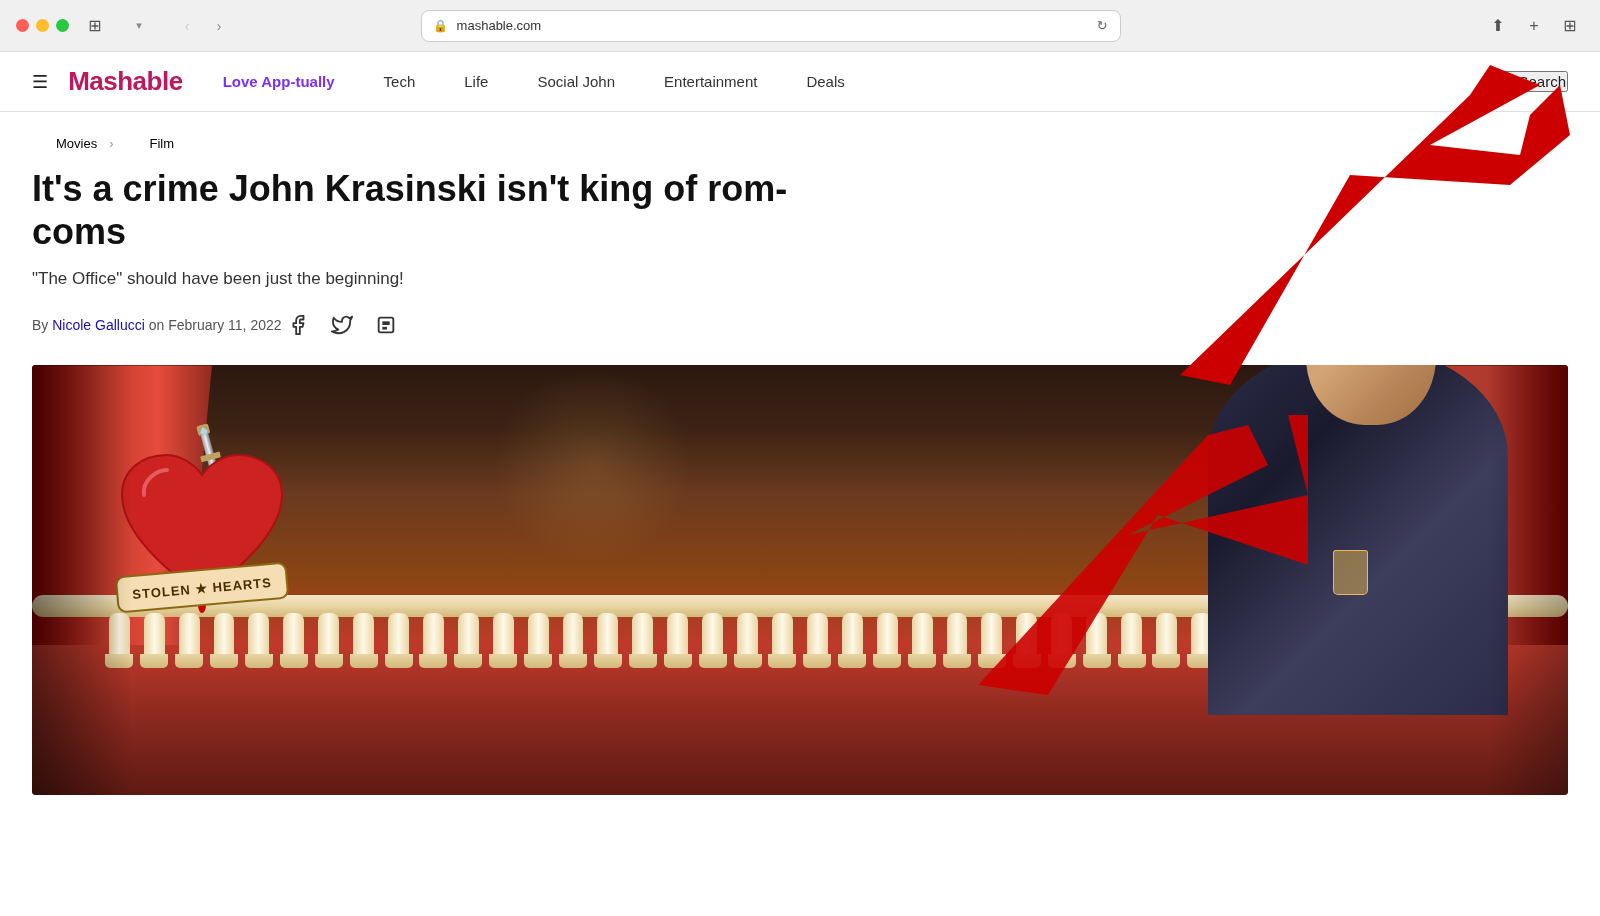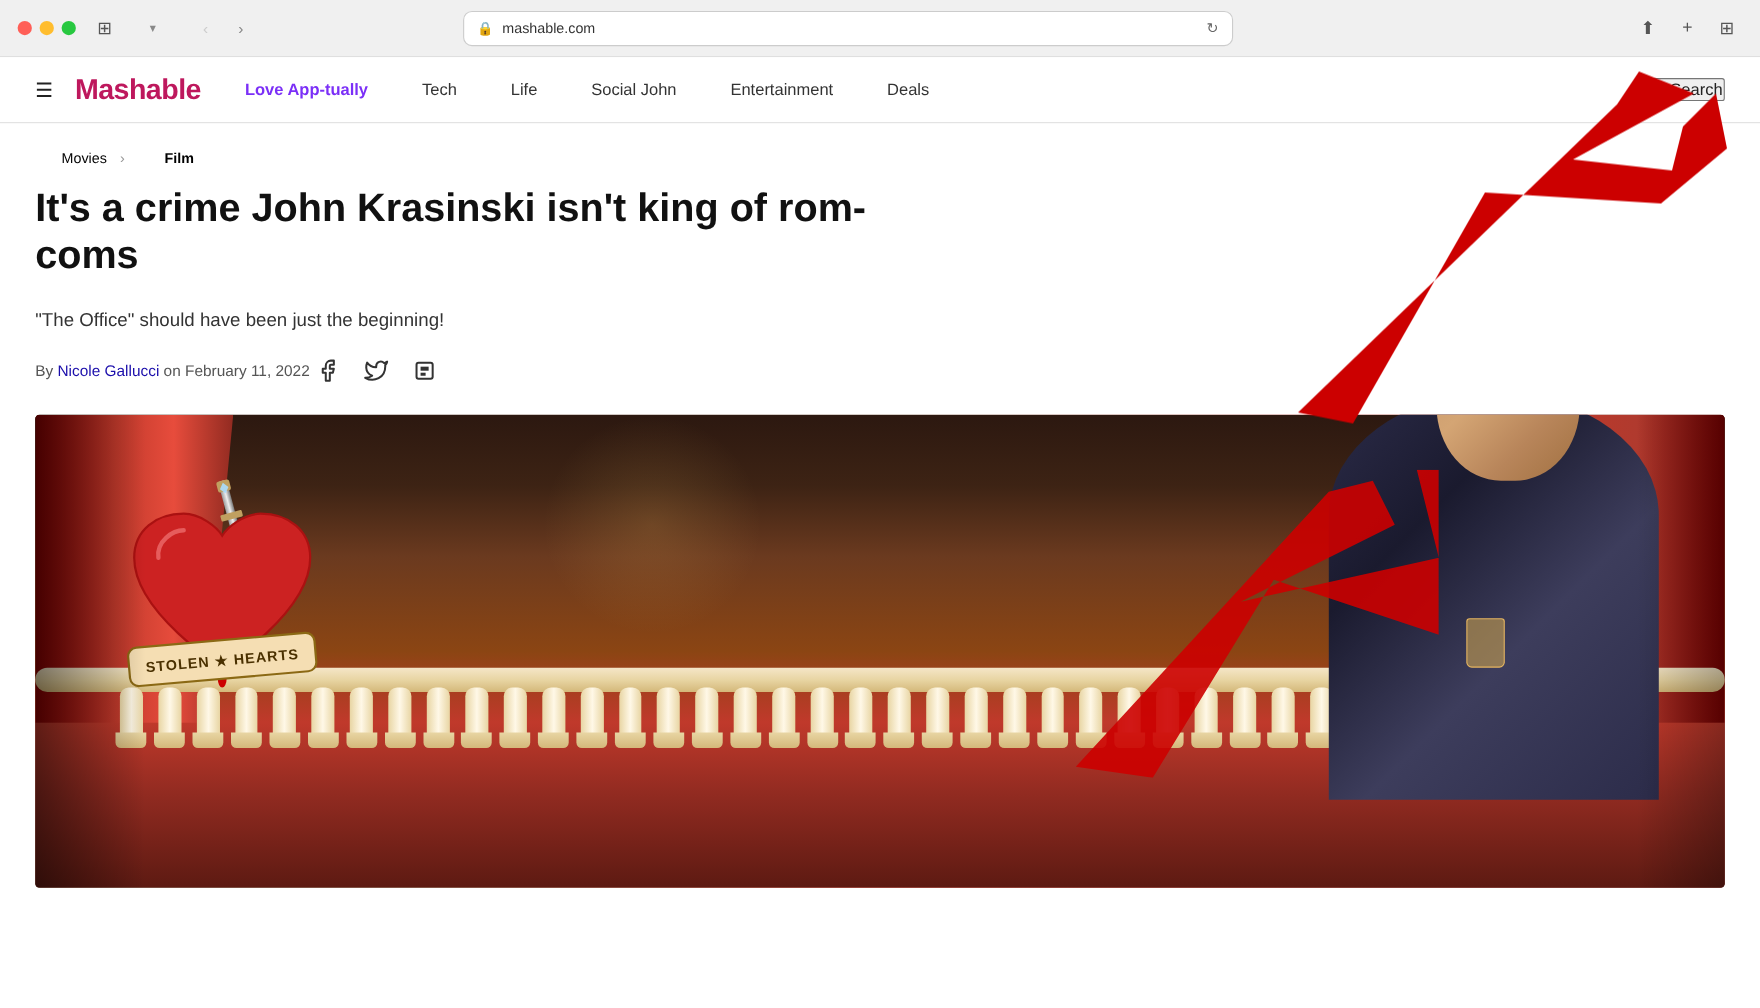--- a/index.html
+++ b/index.html
@@ -164,21 +164,21 @@
       color: #000;
       text-decoration: none;
       font-weight: 500;
       margin-left: 24px;
     }
     .article-title {
       font-size: 36px;
       font-weight: 800;
       color: #111;
       line-height: 1.2;
-      margin-bottom: 28px;
+      margin-bottom: 16px;
       max-width: 850px;
     }
     .article-subtitle {
       font-size: 17px;
       color: #333;
       margin-bottom: 20px;
       font-weight: 400;
     }
     .article-meta {
       display: flex;
@@ -426,21 +426,21 @@
       </svg>
       <span>Search</span>
     </button>
   </nav>
 
   <div class="article-content">
 
     <div class="breadcrumb">
         <a href="#" style="font-size:13px; color:#000; text-decoration:none; font-weight:500;">Movies</a>
         <span style="color:#999; font-size:13px; margin:0 4px;">›</span>
-        <a href="#" style="font-size:13px; color:#000; text-decoration:none; font-weight:700;">Film</a>
+        <a href="#" style="font-size:13px; color:#000; text-decoration:none; font-weight:400;">Film</a>
       </div>
 
     <h1 class="article-title">It's a crime John Krasinski isn't king of rom-coms</h1>
 
     <p class="article-subtitle">"The Office" should have been just the beginning!</p>
 
     <div class="article-meta">
       <span class="article-meta-text">By <a href="#" style="color:#1a0dab; text-decoration:none;">Nicole Gallucci</a> on February 11, 2022</span>
 
       <div class="social-icons">

